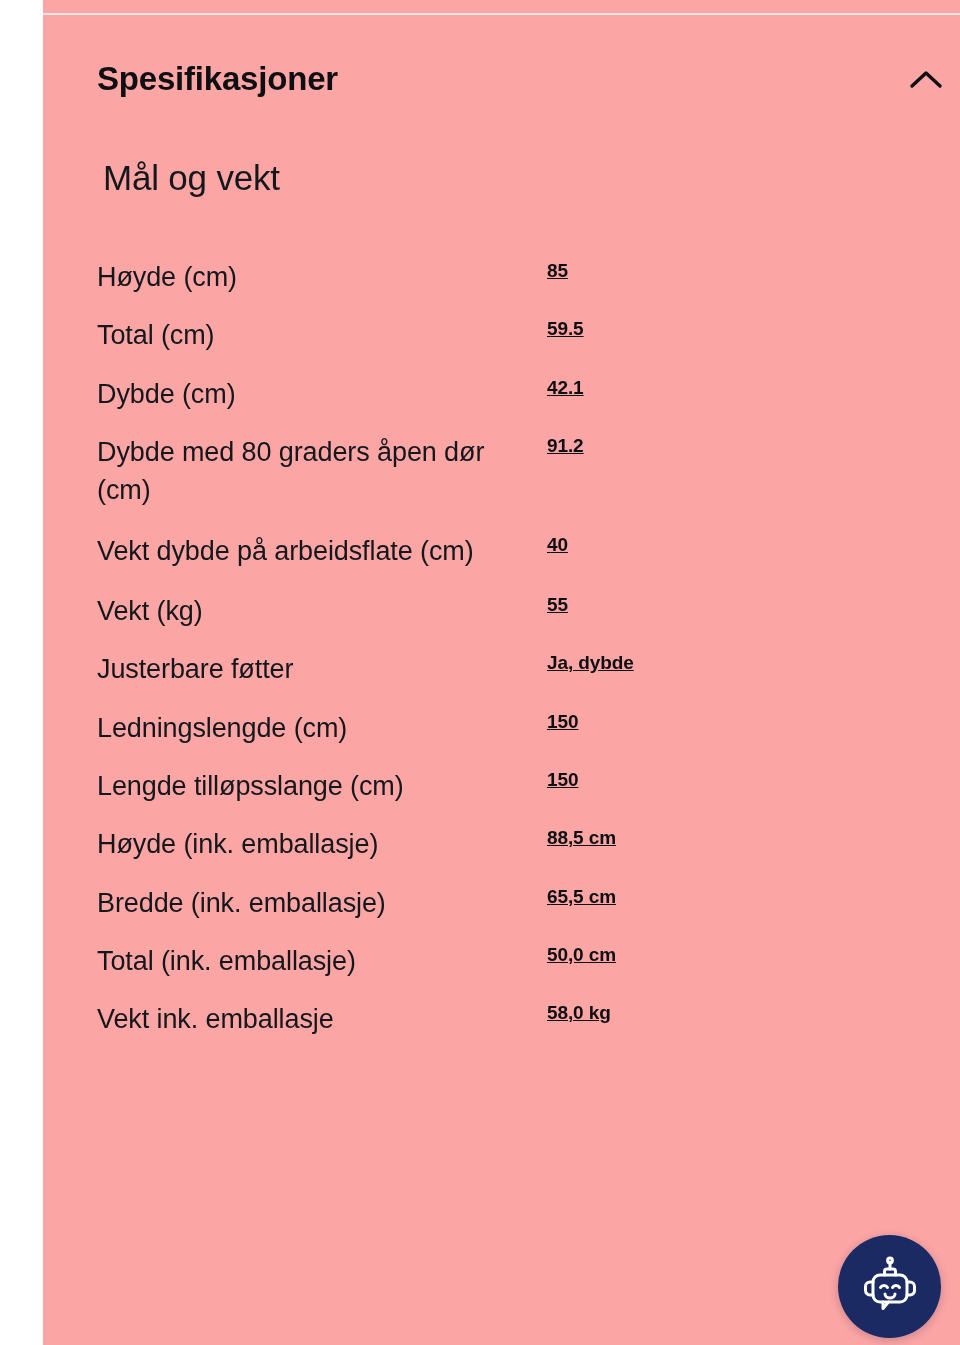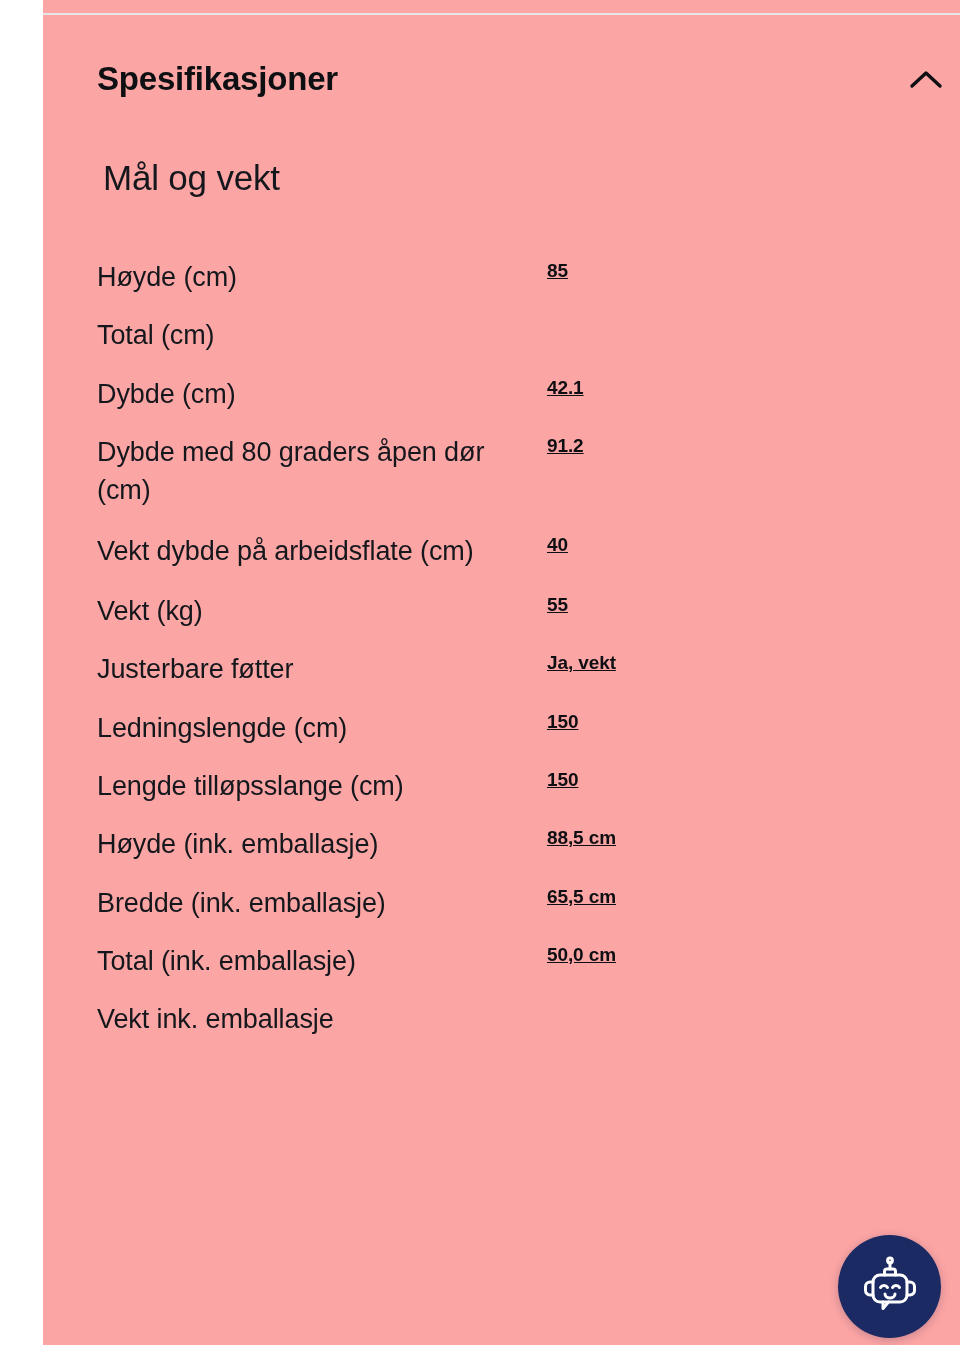--- a/index.html
+++ b/index.html
@@ -168,20 +168,21 @@
 
   <div class="spec-table">
 
     <div class="spec-row">
       <div class="spec-label">Høyde (cm)</div>
       <div class="spec-value">85</div>
     </div>
 
     <div class="spec-row">
       <div class="spec-label">Total (cm)</div>
+      <div class="spec-value">59.5</div>
     </div>
 
     <div class="spec-row">
       <div class="spec-label">Dybde (cm)</div>
       <div class="spec-value">42.1</div>
     </div>
 
     <div class="spec-row wrap">
       <div class="spec-label">Dybde med 80 graders åpen dør (cm)</div>
       <div class="spec-value">91.2</div>
@@ -192,21 +193,21 @@
       <div class="spec-value">40</div>
     </div>
 
     <div class="spec-row">
       <div class="spec-label">Vekt (kg)</div>
       <div class="spec-value">55</div>
     </div>
 
     <div class="spec-row">
       <div class="spec-label">Justerbare føtter</div>
-      <div class="spec-value">Ja, vekt</div>
+      <div class="spec-value">Ja, dybde</div>
     </div>
 
     <div class="spec-row">
       <div class="spec-label">Ledningslengde (cm)</div>
       <div class="spec-value">150</div>
     </div>
 
     <div class="spec-row">
       <div class="spec-label">Lengde tilløpsslange (cm)</div>
       <div class="spec-value">150</div>
@@ -222,20 +223,21 @@
       <div class="spec-value">65,5 cm</div>
     </div>
 
     <div class="spec-row">
       <div class="spec-label">Total (ink. emballasje)</div>
       <div class="spec-value">50,0 cm</div>
     </div>
 
     <div class="spec-row">
       <div class="spec-label">Vekt ink. emballasje</div>
+      <div class="spec-value">58,0 kg</div>
     </div>
 
   </div>
 
   <button class="chat-launcher">
     <span>
       <svg width="62" height="62" viewBox="0 0 62 62" fill="none" aria-hidden="true">
         <g stroke="#ffffff" stroke-width="3" stroke-linecap="round" stroke-linejoin="round" fill="none">
 
           <line x1="31" y1="6" x2="31" y2="13"></line>

